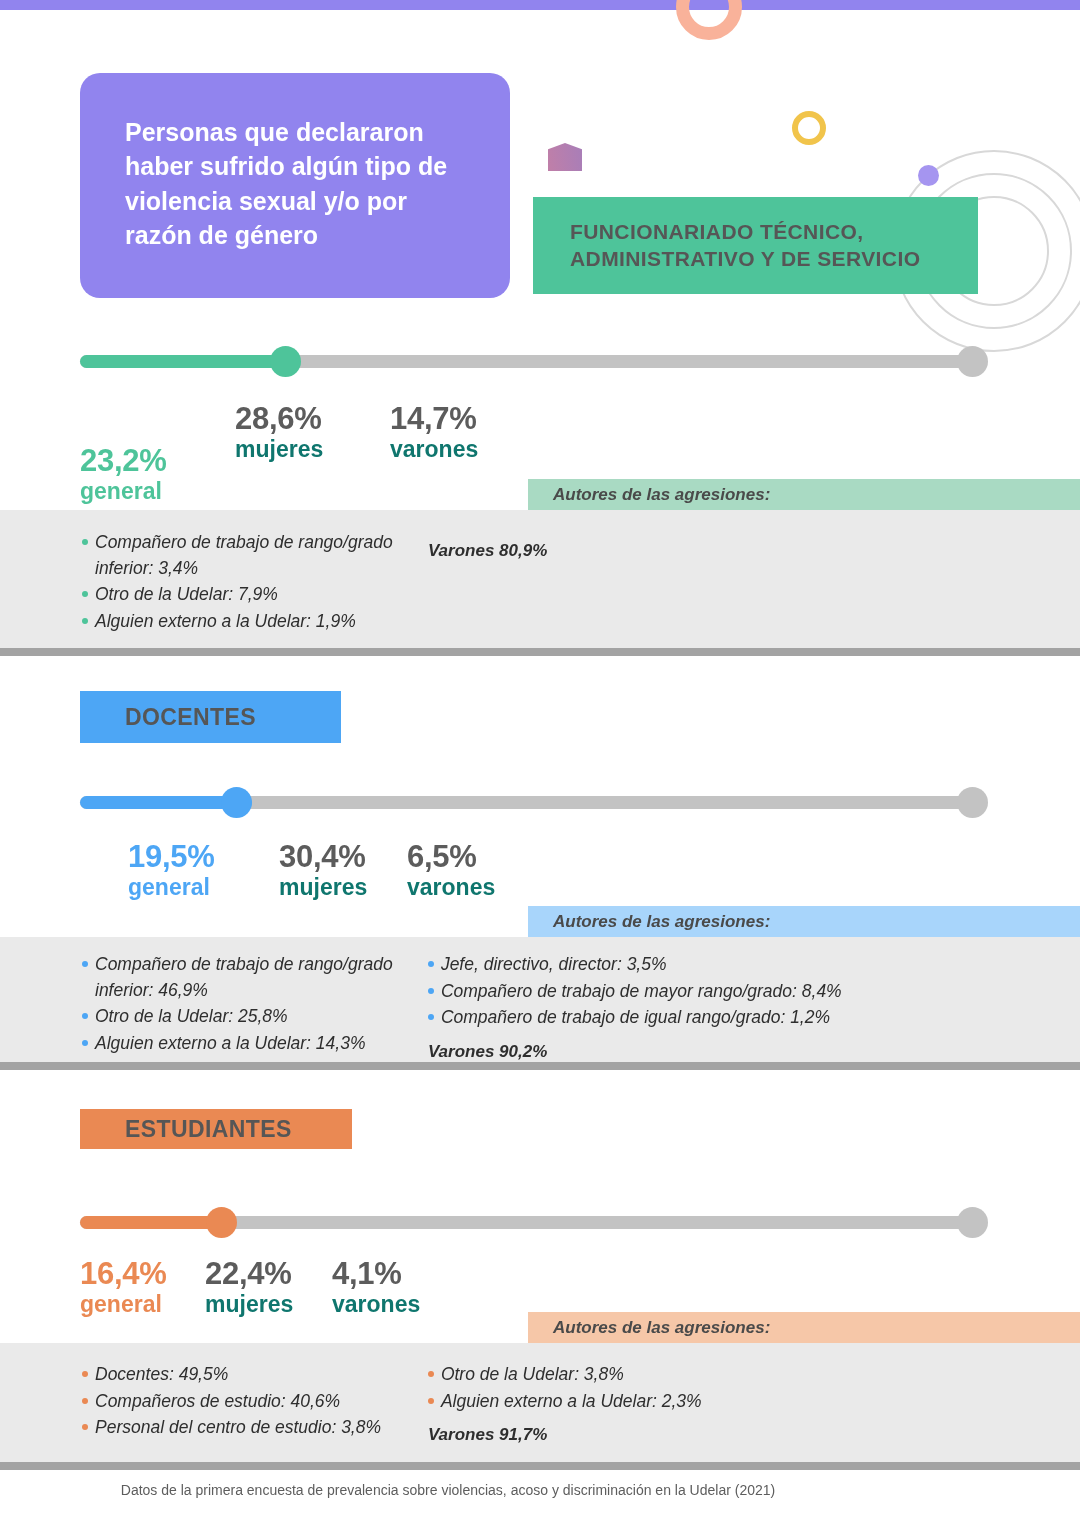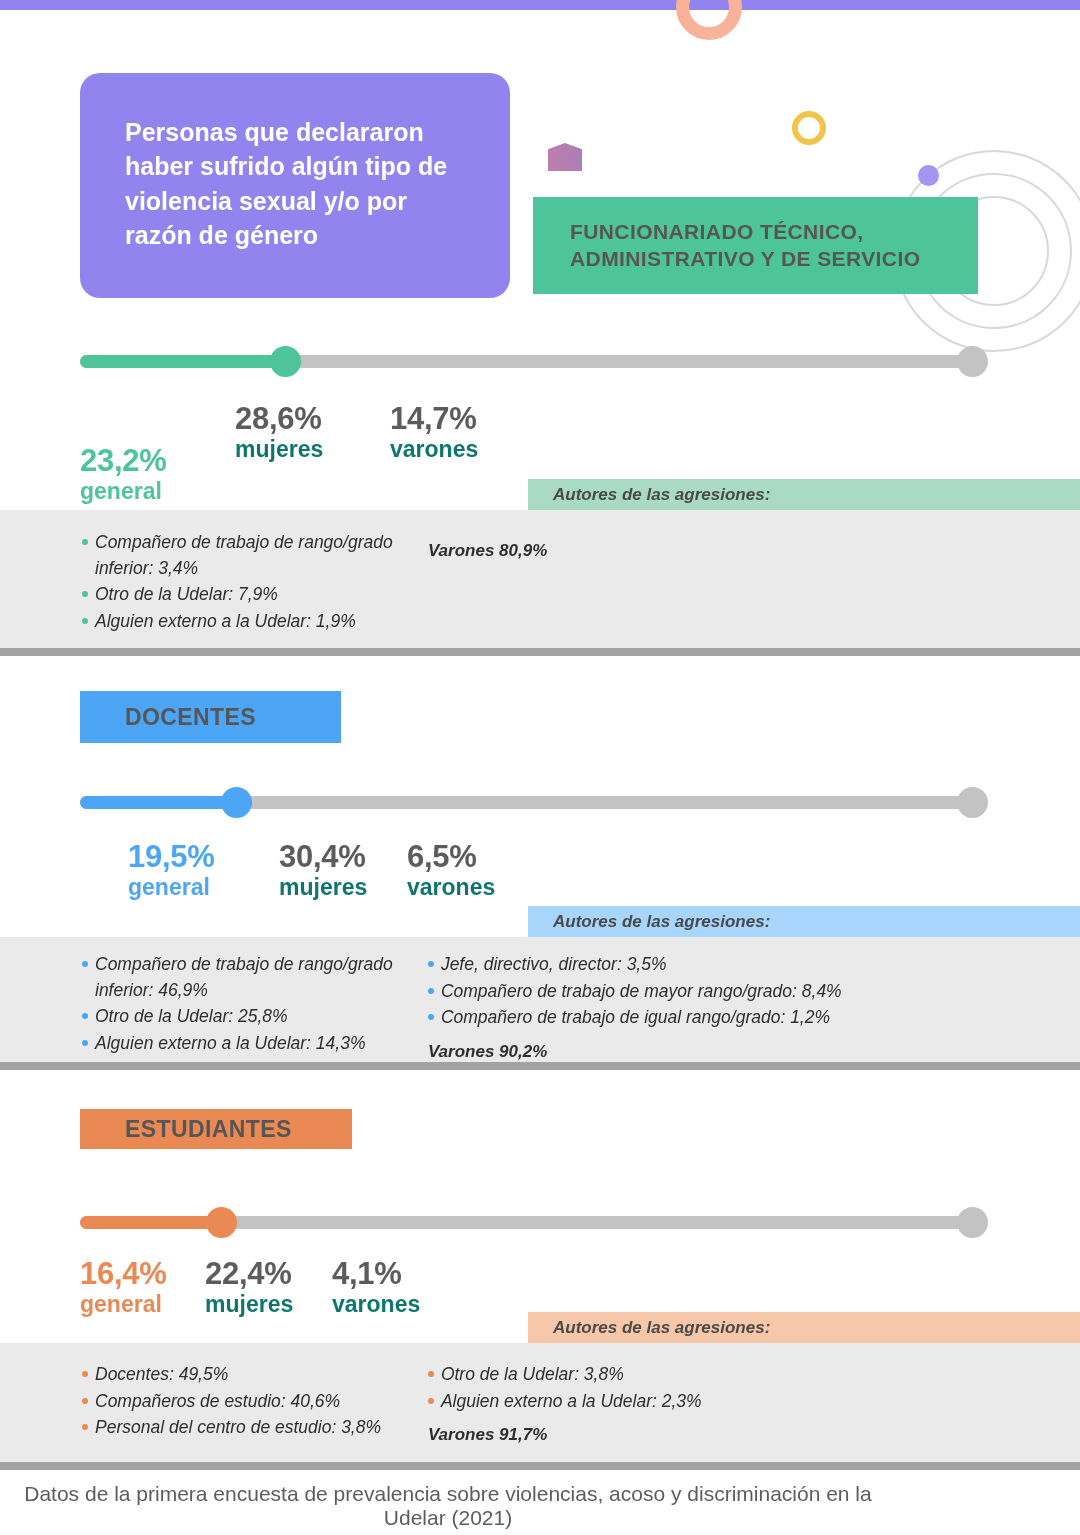--- a/index.html
+++ b/index.html
@@ -216,21 +216,21 @@
     left: 0; width: 1080px; height: 8px;
     background: #a3a3a3;
   }
 
   
   .footer {
     position: absolute;
     left: 0; top: 1482px;
     width: 896px;
     text-align: center;
-    font-size: 21px;
+    font-size: 14px;
     color: #5d5d5d;
   }
 </style>
 <style>[data-name="authors-columns-funcionariado"] ul.bullets li::before{background:#4ec49a;}[data-name="authors-columns-docentes"] ul.bullets li::before{background:#4da6f5;}[data-name="authors-columns-estudiantes"] ul.bullets li::before{background:#ea8953;}</style></head>
 <body>
 
 <div class="page" data-name="infographic-page">
 
   <div class="topbar" data-name="top-accent-bar"></div>
 

